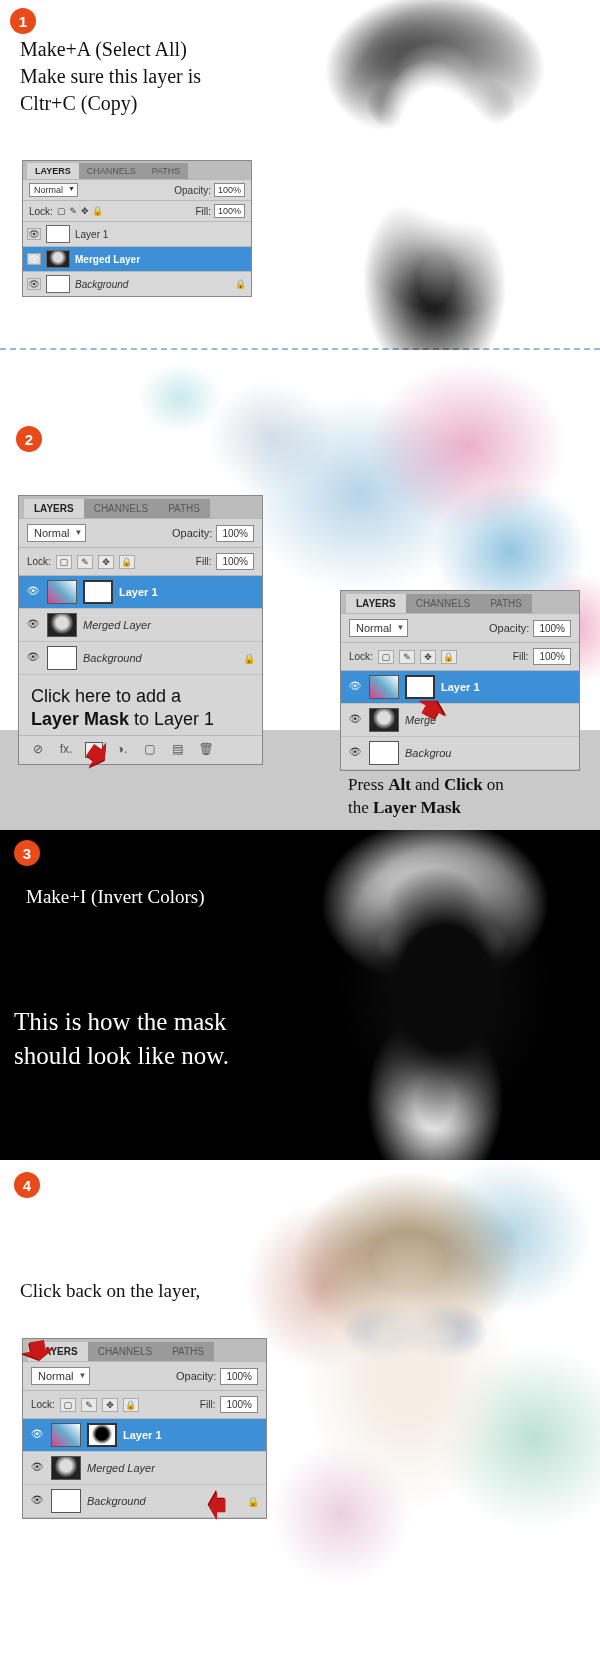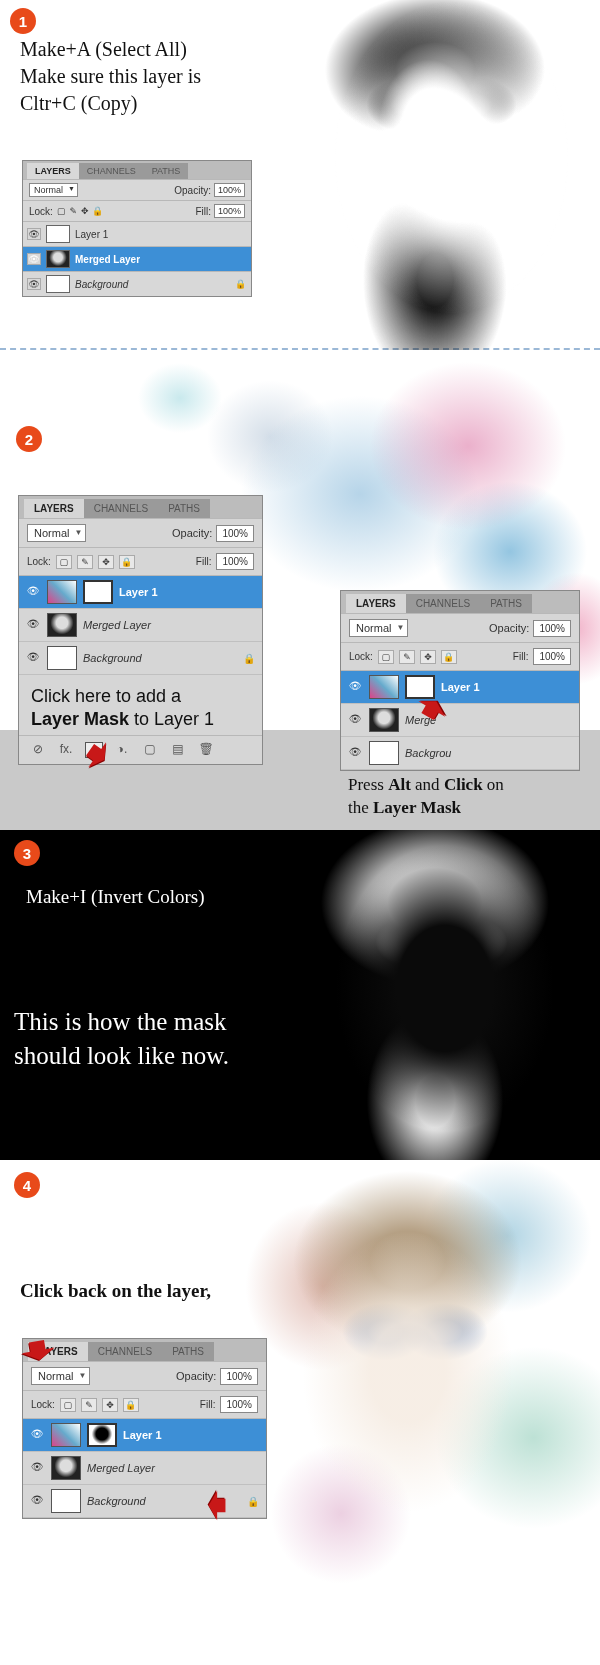--- a/index.html
+++ b/index.html
@@ -122,21 +122,21 @@
       radial-gradient(ellipse 150px 200px at 48% 42%, rgba(245,235,225,.85) 25%, transparent 70%),
       radial-gradient(ellipse 190px 150px at 48% 20%, rgba(150,120,80,.7) 20%, transparent 60%),
       radial-gradient(ellipse 60px 40px at 42% 34%, rgba(80,120,180,.6) 30%, transparent 72%),
       radial-gradient(ellipse 60px 40px at 58% 34%, rgba(80,120,180,.6) 30%, transparent 72%),
       radial-gradient(ellipse 120px 110px at 75% 15%, rgba(100,170,200,.5), transparent 70%),
       radial-gradient(ellipse 110px 120px at 25% 25%, rgba(190,110,90,.45), transparent 70%),
       radial-gradient(ellipse 140px 130px at 82% 55%, rgba(90,180,150,.4), transparent 70%),
       radial-gradient(ellipse 100px 100px at 30% 70%, rgba(200,120,170,.35), transparent 70%),
       #fff;
   }
-  .step4 .instr { position: absolute; left: 20px; top: 118px; font-size: 19px; color: #111; line-height: 1.35; font-weight: bold; }
+  .step4 .instr { position: absolute; left: 20px; top: 118px; font-size: 19px; color: #111; line-height: 1.35; }
   .step4-panel { left: 22px; top: 178px; }
   .step4 .arrow-a { left: 18px; top: 160px; transform: rotate(80deg); font-size: 52px; }
   .step4 .arrow-b { left: 198px; top: 320px; transform: rotate(180deg); font-size: 46px; }
   .step4 .caption-b { position: absolute; left: 328px; top: 420px; font-size: 18px; color: #111; line-height: 1.35; max-width: 250px; }
   .step4 .th.maskinv { background: radial-gradient(circle at 50% 45%, #000 35%, #fff 60%); border: 2px solid #333; }
   .panel-lg .lock-icon { font-size: 10px; margin-left: auto; color: #666; }
 </style>
 </head>
 <body>
 

